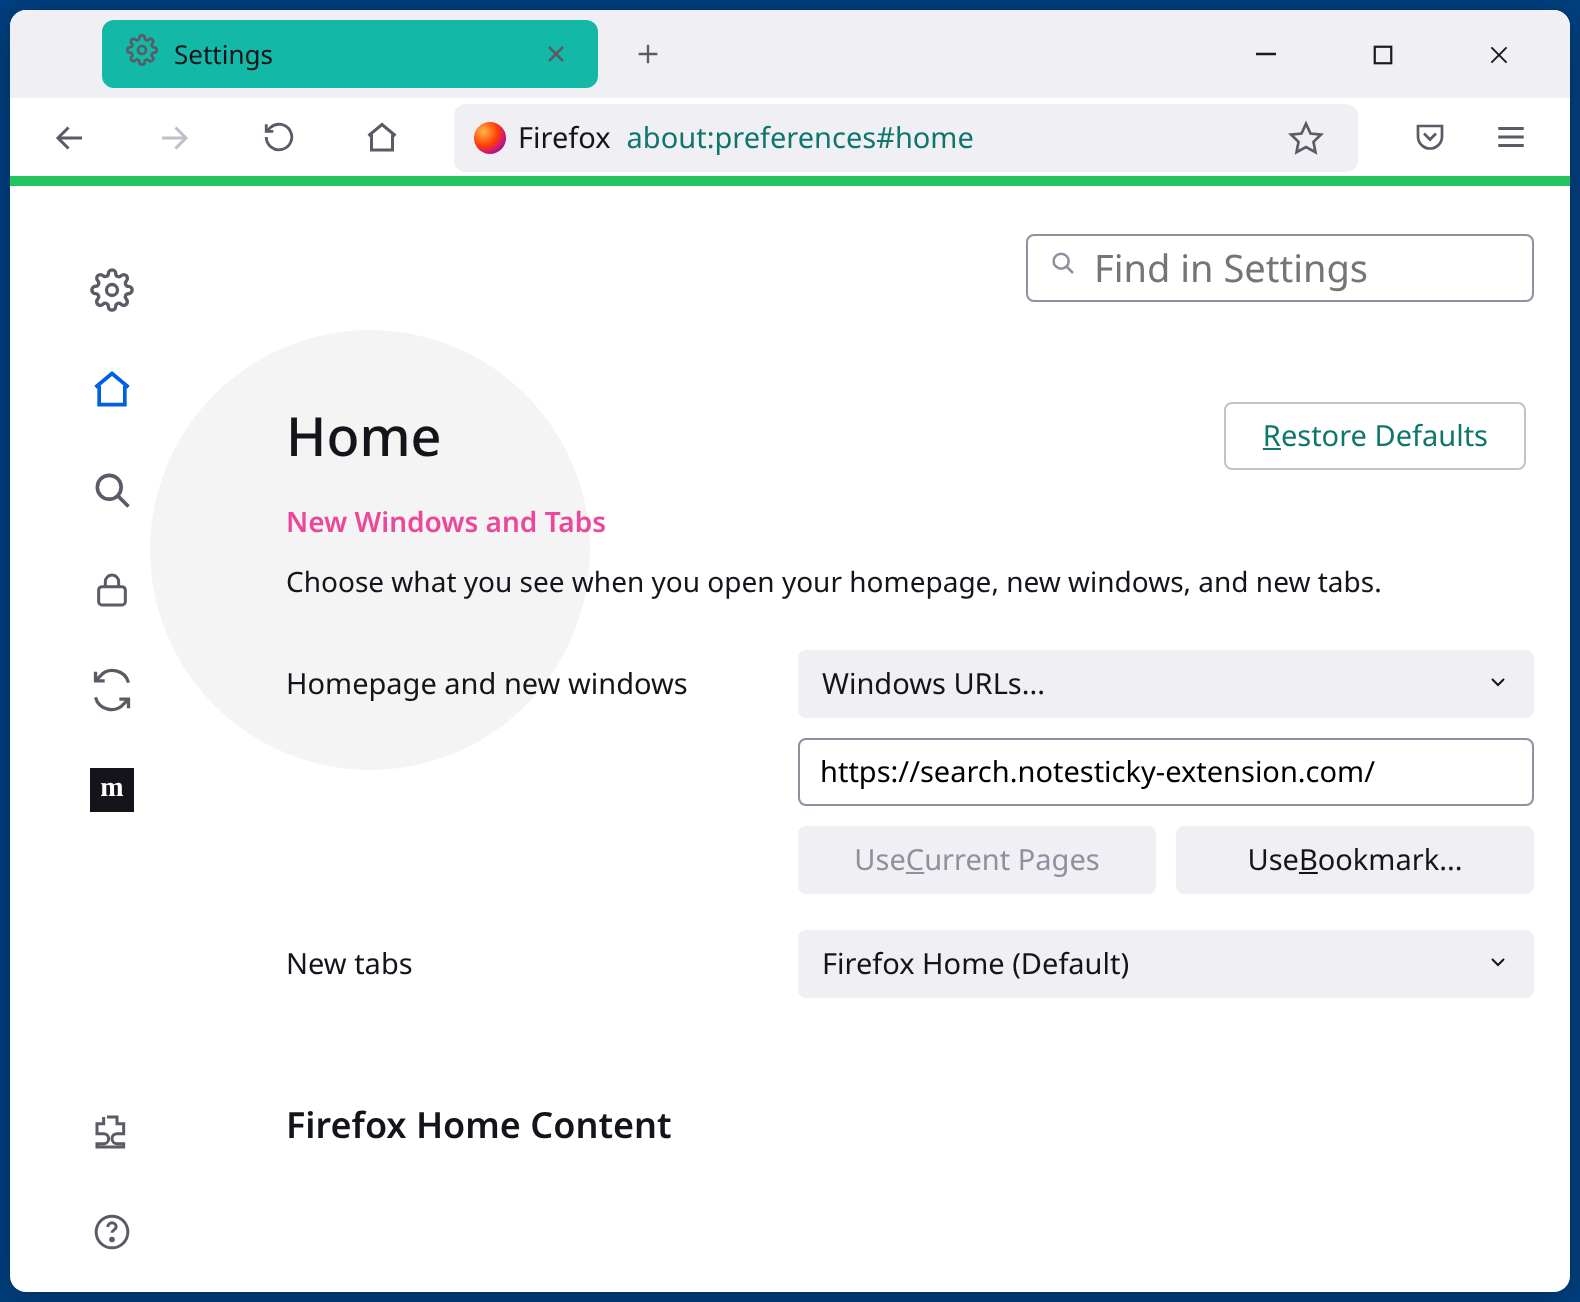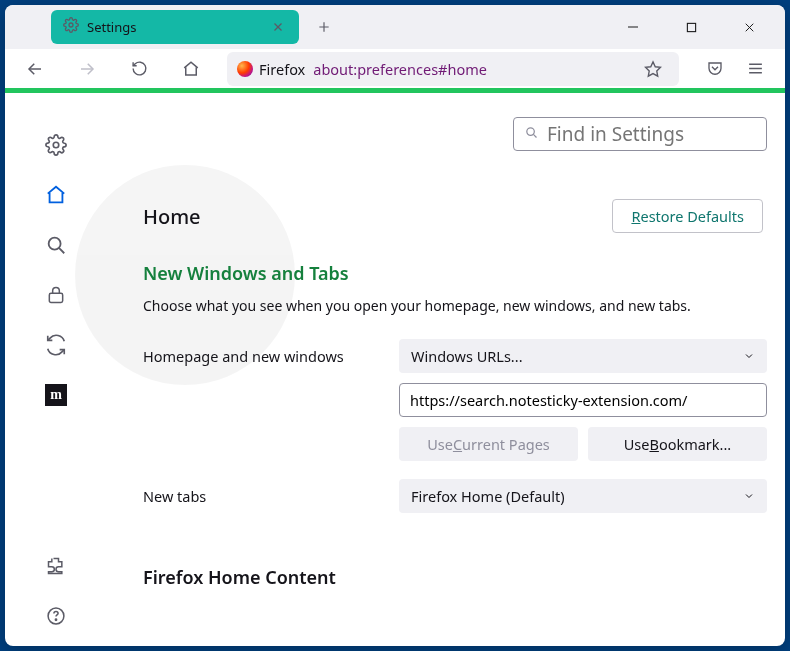--- a/index.html
+++ b/index.html
@@ -21,42 +21,42 @@
     .win-btn { width: 40px; height: 40px; display:flex; align-items:center; justify-content:center; color:#1b1b1b;}
 
     
     .toolbar { height: 44px; display:flex; align-items:center; gap:20px; padding: 0 14px; border-bottom: 5px solid #22c55e;}
     .tool-btn { width: 32px; height: 32px; display:flex; align-items:center; justify-content:center; border-radius:4px; color:#5b5b66; }
     .tool-btn.disabled { color: #bfbfc9;}
     .urlbar { flex: 1; height: 34px; background: #f0f0f4; border-radius: 6px; display:flex; align-items:center; padding: 0 10px; gap: 8px; color:#5b5b66; font-size: 14.5px; }
     .urlbar .identity { display:flex; align-items:center; gap: 6px; color:#15141a;}
     .urlbar .ff-icon { width:16px; height:16px; border-radius:50%; background: radial-gradient(circle at 30% 30%, #ffb84d, #ff3d00 45%, #c31585 70%, #4b0082); }
     .urlbar .url-domain { color:#15141a; font-weight: 400; }
-    .urlbar .url-path { color:#701a75; }
+    .urlbar .url-path { color:#0f766e; }
     .urlbar .star { margin-left: auto; }
     .right-tools { display:flex; gap:8px; align-items:center;}
 
     
     .content { position: relative; display:flex; height: calc(100% - 88px); }
     .sidebar { width: 102px; display:flex; flex-direction:column; align-items:center; padding-top: 40px; gap: 26px; color:#5b5b66;}
     .sidebar-item { width:24px; height:24px; display:flex; align-items:center; justify-content:center; cursor:pointer; }
     .sidebar-item.active { color: #0060df; }
     .sidebar .spacer { flex: 1; }
     .sidebar .m-icon { width:22px; height:22px; background:#15141a; color:#fff; display:flex; align-items:center; justify-content:center; font-weight:700; font-size:14px; font-family: Georgia, serif;}
 
     .main { flex:1; padding: 34px 18px 0 36px; position: relative; overflow: hidden; }
     .search-wrap { position:absolute; right: 18px; top: 24px;}
     .search-box { width: 254px; height: 34px; border:1px solid #8f8f9d; border-radius:4px; display:flex; align-items:center; padding: 0 10px; gap:8px; color:#5b5b66; font-size: 14.5px; background:#fff;}
     .search-box input { border:none; outline:none; flex: 1; font-size: 19px; color:#8b5cf6; background: transparent;}
 
     .page-title-row { display:flex; align-items:center; margin-top: 72px;}
-    h1.page-title { font-size: 20px; font-weight: 500; color:#15141a;}
+    h1.page-title { font-size: 27px; font-weight: 500; color:#15141a;}
     .restore-btn { margin-left:auto; height: 34px; padding: 0 18px; border:1px solid #c2c2c9; border-radius:4px; background:#fff; font-size:14.5px; color:#0f766e; cursor:pointer; margin-right: 4px;}
 
-    .section-title { font-size: 18px; font-weight:600; color:#15803d; margin-top: 28px;}
+    .section-title { font-size: 14px; font-weight:600; color:#ec4899; margin-top: 16px;}
     .section-desc { font-size: 14px; color:#15141a; margin-top: 10px; line-height:1.5;}
 
     .setting-row { display:flex; align-items:flex-start; margin-top: 23px; gap: 14px;}
     .setting-label { width: 242px; font-size: 14.5px; color:#15141a; padding-top: 7px;}
     .setting-controls { flex: 1; display:flex; flex-direction:column; gap: 10px; max-width: 380px; }
 
     .select { height: 34px; background:#f0f0f4; border-radius:4px; display:flex; align-items:center; padding: 0 12px; font-size:14.5px; color:#15141a; cursor:pointer; justify-content: space-between;}
     .text-input { height: 34px; border:1px solid #8f8f9d; border-radius:4px; padding: 0 10px; font-size:14.5px; color:#15141a; background:#fff;}
     .text-input input { width:100%; height:100%; border:none; outline:none; font-size:14.5px; }
 

